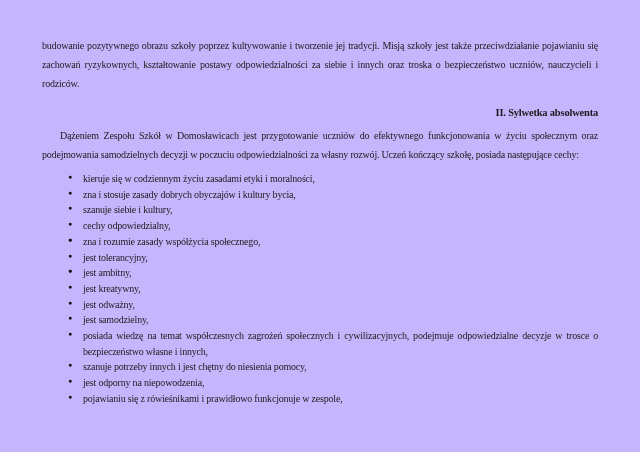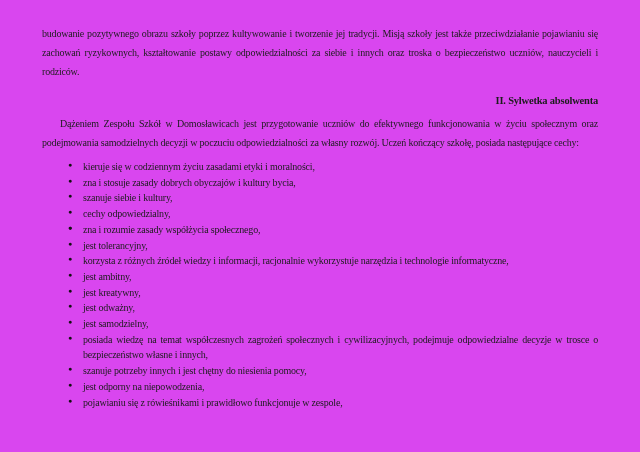--- a/index.html
+++ b/index.html
@@ -9,23 +9,23 @@
   }
   body {
     width: 640px;
     height: 452px;
     overflow: hidden;
   }
   .page {
     box-sizing: border-box;
     width: 640px;
     height: 452px;
-    background: #d946ef;
+    background: #c4b5fd;
     color: #1c1c1c;
-    padding: 24px 42px 0 42px;
+    padding: 36px 42px 0 42px;
     font-family: "Liberation Serif", "DejaVu Serif", serif;
     font-size: 10px;
     letter-spacing: -0.2px;
   }
   .para {
     margin: 0;
     text-align: justify;
     line-height: 19px;
   }
   .heading {
@@ -72,21 +72,21 @@
   <p class="para indented">Dążeniem Zespołu Szkół w Domosławicach jest przygotowanie uczniów do efektywnego funkcjonowania w życiu społecznym oraz podejmowania samodzielnych decyzji w poczuciu odpowiedzialności za własny rozwój. Uczeń kończący szkołę, posiada następujące cechy:</p>
 
   <ul class="traits" id="traits-list">
       <li><span class="bullet-marker">●</span><span>kieruje się w codziennym życiu zasadami etyki i moralności,</span></li>
       <li><span class="bullet-marker">●</span><span>zna i stosuje zasady dobrych obyczajów i kultury bycia,</span></li>
       <li><span class="bullet-marker">●</span><span>szanuje siebie i kultury,</span></li>
       <li><span class="bullet-marker">●</span><span>cechy odpowiedzialny,</span></li>
       <li><span class="bullet-marker">●</span></li>
       <li><span class="bullet-marker">●</span><span>zna i rozumie zasady współżycia społecznego,</span></li>
       <li><span class="bullet-marker">●</span><span>jest tolerancyjny,</span></li>
-      <li><span class="bullet-marker">●</span><span>korzysta z różnych źródeł wiedzy i informacji, racjonalnie wykorzystuje narzędzia i technologie informatyczne,</span></li>
+      <li><span class="bullet-marker">●</span></li>
       <li><span class="bullet-marker">●</span><span>jest ambitny,</span></li>
       <li><span class="bullet-marker">●</span><span>jest kreatywny,</span></li>
       <li><span class="bullet-marker">●</span><span>jest odważny,</span></li>
       <li><span class="bullet-marker">●</span><span>jest samodzielny,</span></li>
       <li><span class="bullet-marker">●</span><span>posiada wiedzę na temat współczesnych zagrożeń społecznych i cywilizacyjnych, podejmuje odpowiedzialne decyzje w trosce o bezpieczeństwo własne i innych,</span></li>
       <li><span class="bullet-marker">●</span><span>szanuje potrzeby innych i jest chętny do niesienia pomocy,</span></li>
       <li><span class="bullet-marker">●</span><span>jest odporny na niepowodzenia,</span></li>
       <li><span class="bullet-marker">●</span><span>pojawianiu się z rówieśnikami i prawidłowo funkcjonuje w zespole,</span></li>
     </ul>
 </div>

